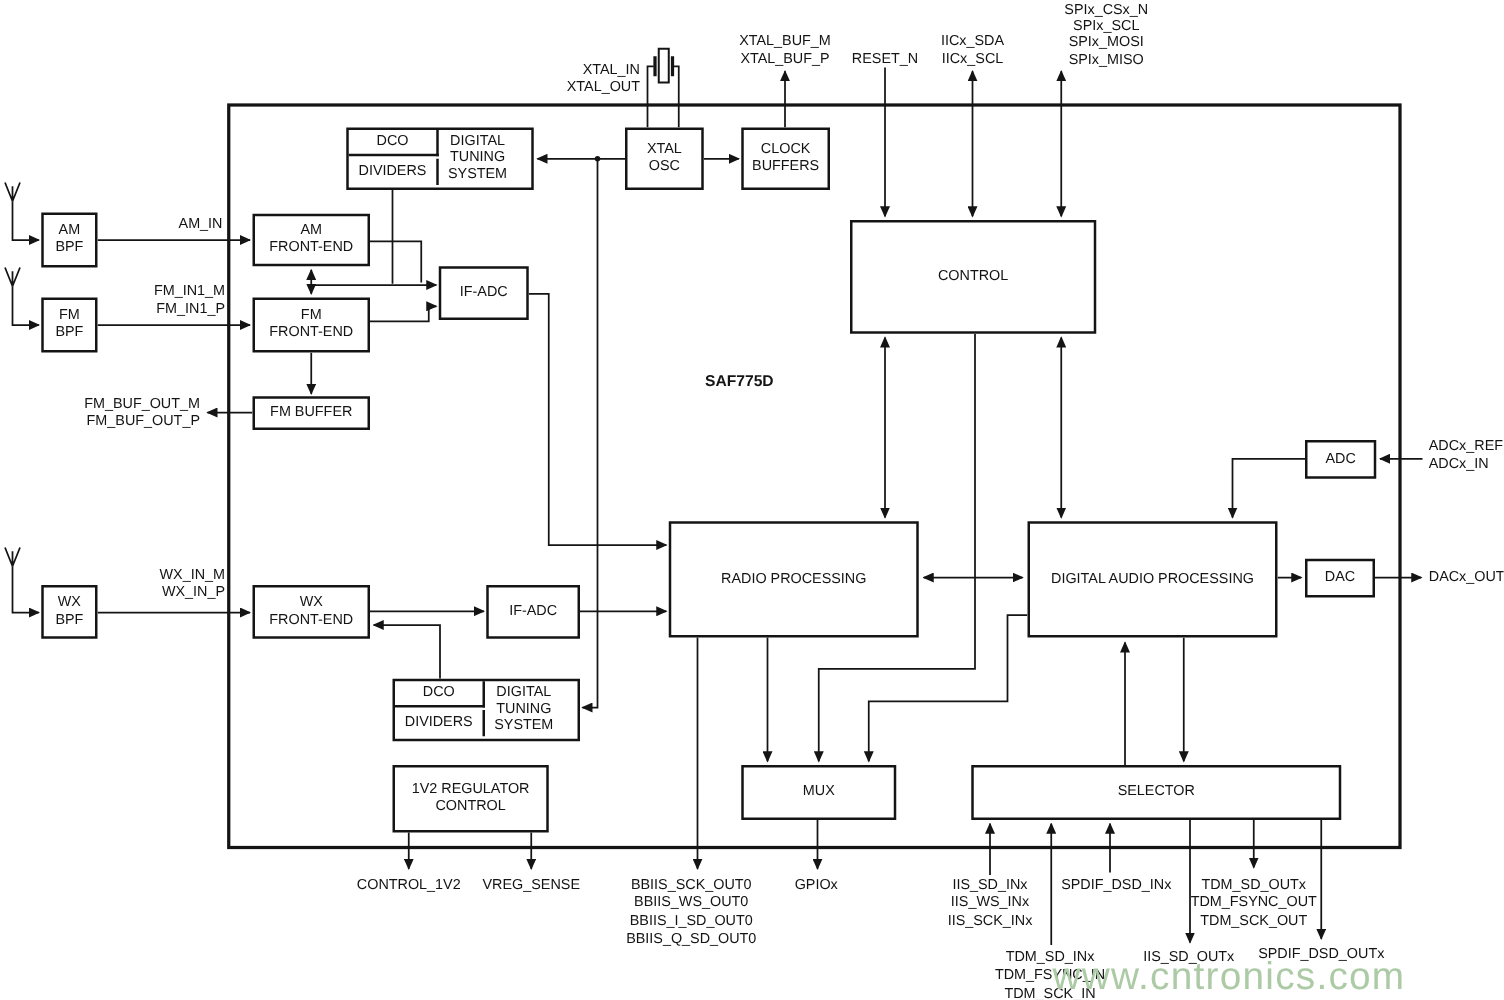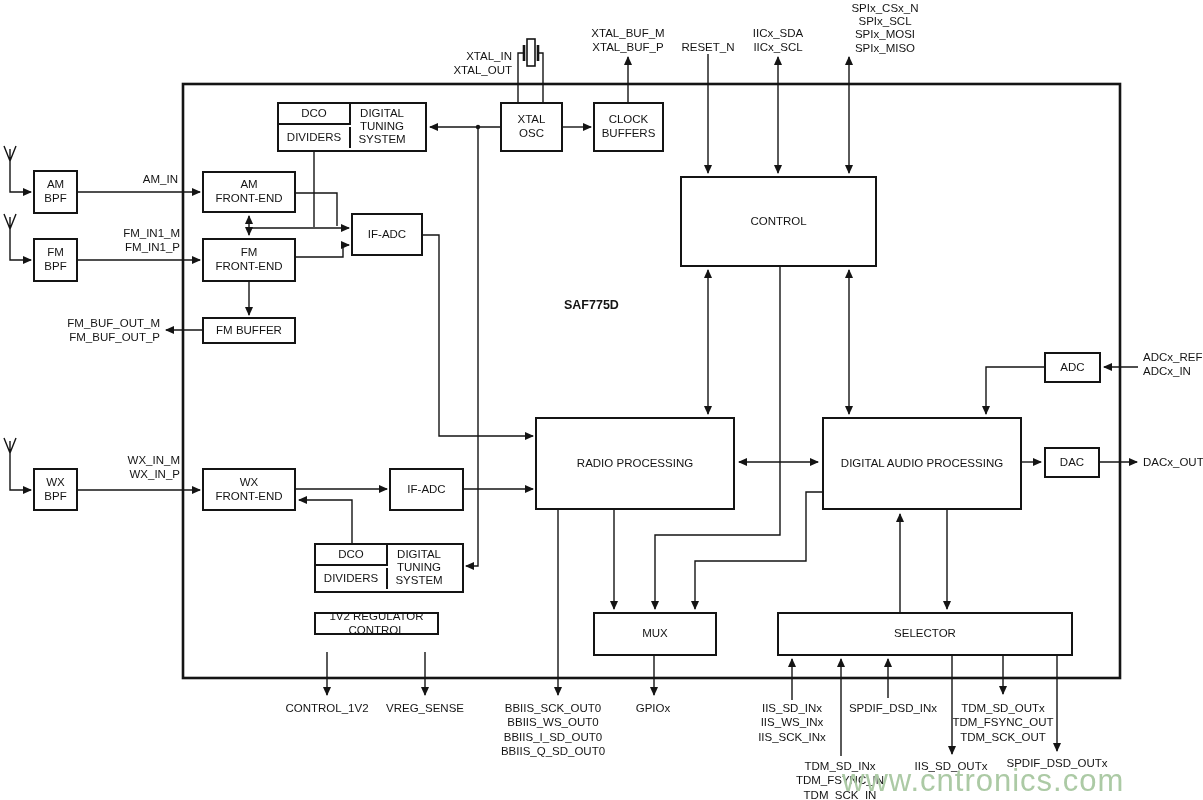--- a/index.html
+++ b/index.html
@@ -151,21 +151,21 @@
   <div class="blk" style="left:680px;top:176px;width:197px;height:91px">CONTROL</div>
 
   <div class="blk" style="left:822px;top:417px;width:200px;height:93px">DIGITAL AUDIO PROCESSING</div>
   <div class="blk" style="left:535px;top:417px;width:200px;height:93px">RADIO PROCESSING</div>
 
   <div class="blk" style="left:1044px;top:352px;width:57px;height:31px">ADC</div>
   <div class="blk" style="left:1044px;top:447px;width:56px;height:31px">DAC</div>
 
   <div class="blk" style="left:593px;top:612px;width:124px;height:44px">MUX</div>
   <div class="blk" style="left:777px;top:612px;width:296px;height:44px">SELECTOR</div>
-  <div class="blk" style="left:314px;top:612px;width:125px;height:23px">1V2 REGULATOR
+  <div class="blk" style="left:314px;top:612px;width:125px;height:54px">1V2 REGULATOR
 CONTROL</div>
 
   <div class="lbl r" style="left:428px;top:49px;width:84px">XTAL_IN
 XTAL_OUT</div>
   <div class="lbl c" style="left:586px;top:26px;width:84px">XTAL_BUF_M
 XTAL_BUF_P</div>
   <div class="lbl c" style="left:670px;top:40px;width:76px">RESET_N</div>
   <div class="lbl c" style="left:740px;top:26px;width:76px">IICx_SDA
 IICx_SCL</div>
   <div class="lbl c tight" style="left:808px;top:2px;width:82px">SPIx_CSx_N

